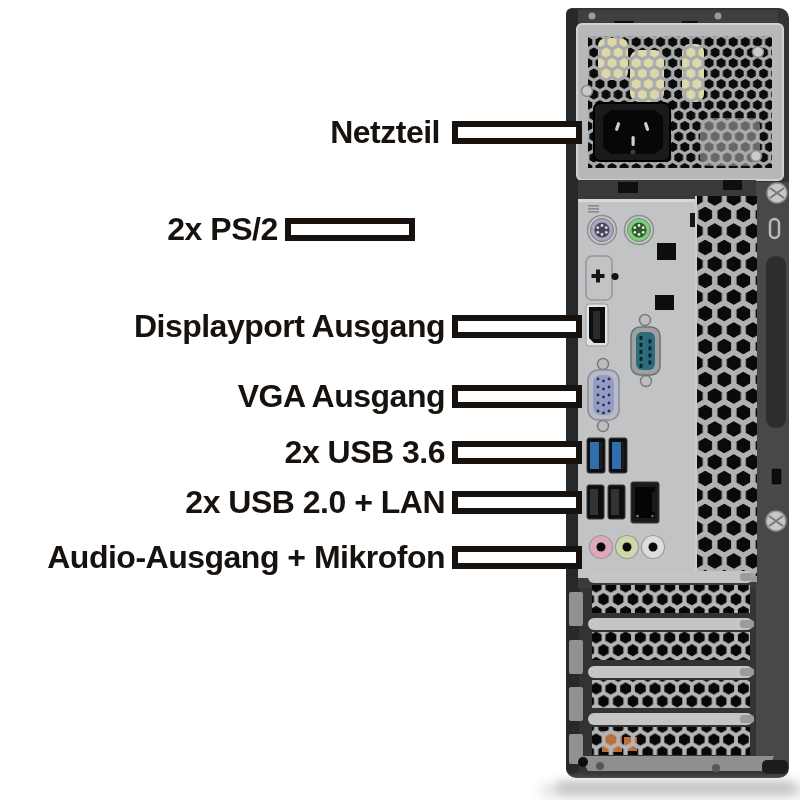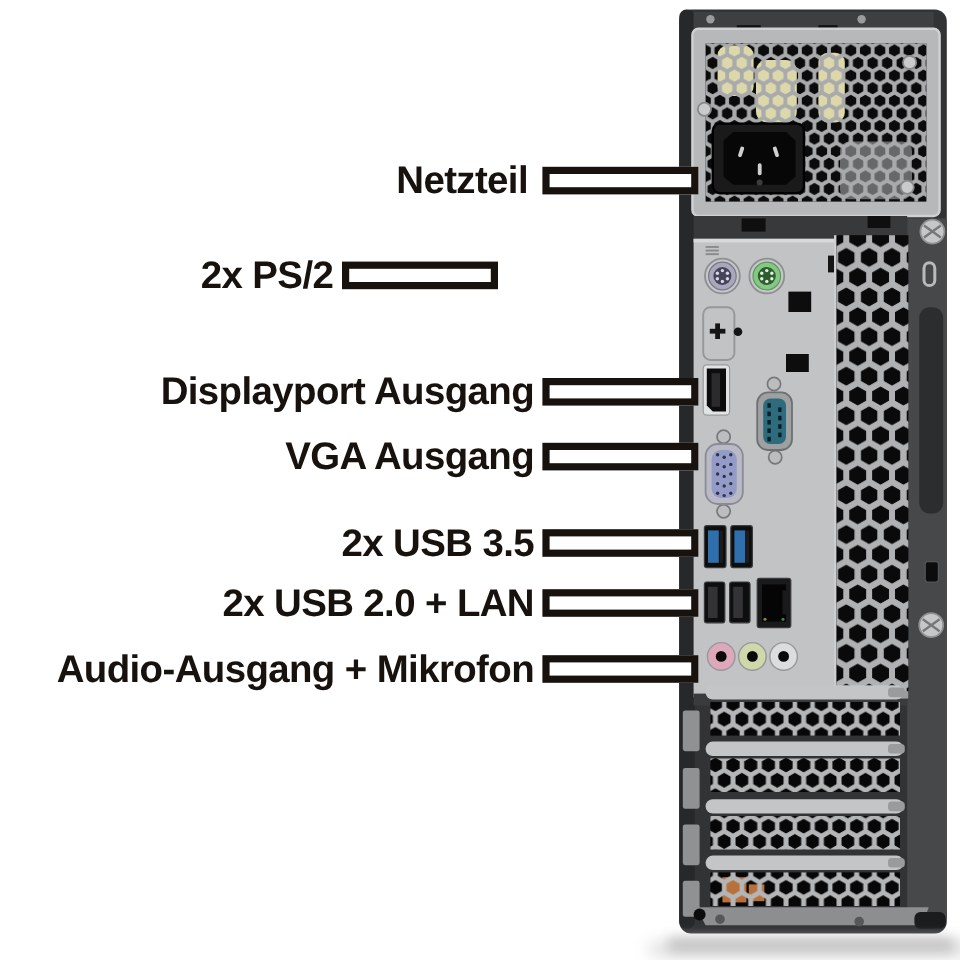--- a/index.html
+++ b/index.html
@@ -6,22 +6,22 @@
   .scene{position:relative;width:800px;height:800px;background:#ffffff;overflow:hidden;
          font-family:"Liberation Sans",sans-serif;}
   .case-art{position:absolute;left:0;top:0;width:800px;height:800px;}
   .label-row{position:absolute;left:0;right:218px;height:34px;display:flex;align-items:center;
              justify-content:flex-end;gap:7px;z-index:5;}
   .label-text{font-weight:bold;font-size:32px;line-height:34px;color:#17120e;letter-spacing:-0.5px;
               white-space:nowrap;}
   .pointer-bar{box-sizing:border-box;width:130px;height:23px;background:#ffffff;
                border:6px solid #17120e;flex:0 0 auto;}
   .pointer-bar.long{width:404px;}
-  .row-netzteil{top:133px;gap:12px;} .row-ps2{top:212px;justify-content:center;} .row-dp{top:309px;margin-left:48px;} .row-com{top:340px;}
-  .row-vga{top:363px;} .row-usb3{top:435px;} .row-usb2{top:485px;} .row-audio{top:540px;}
+  .row-netzteil{top:115px;gap:12px;} .row-ps2{top:212px;justify-content:center;} .row-dp{top:309px;margin-left:48px;} .row-com{top:340px;}
+  .row-vga{top:379px;} .row-usb3{top:435px;} .row-usb2{top:485px;} .row-audio{top:540px;}
   .floor-shadow{position:absolute;left:556px;top:781px;width:240px;height:13px;background:#bfbfbf;
                 border-radius:10px;filter:blur(5px);opacity:.85;z-index:1;}
   .floor-shadow2{position:absolute;left:540px;top:784px;width:270px;height:14px;background:#e3e3e3;
                  border-radius:12px;filter:blur(6px);z-index:0;}
 </style>
 </head>
 <body>
 
 <div class="scene">
 
@@ -292,21 +292,21 @@
   </div>
   <div class="label-row row-dp">
     <span class="label-text">Displayport Ausgang</span>
     <span class="pointer-bar"></span>
   </div>
   <div class="label-row row-vga">
     <span class="label-text">VGA Ausgang</span>
     <span class="pointer-bar"></span>
   </div>
   <div class="label-row row-usb3">
-    <span class="label-text">2x USB 3.5</span>
+    <span class="label-text">2x USB 3.6</span>
     <span class="pointer-bar"></span>
   </div>
   <div class="label-row row-usb2">
     <span class="label-text">2x USB 2.0 + LAN</span>
     <span class="pointer-bar"></span>
   </div>
   <div class="label-row row-audio">
     <span class="label-text">Audio-Ausgang + Mikrofon</span>
     <span class="pointer-bar"></span>
   </div>

